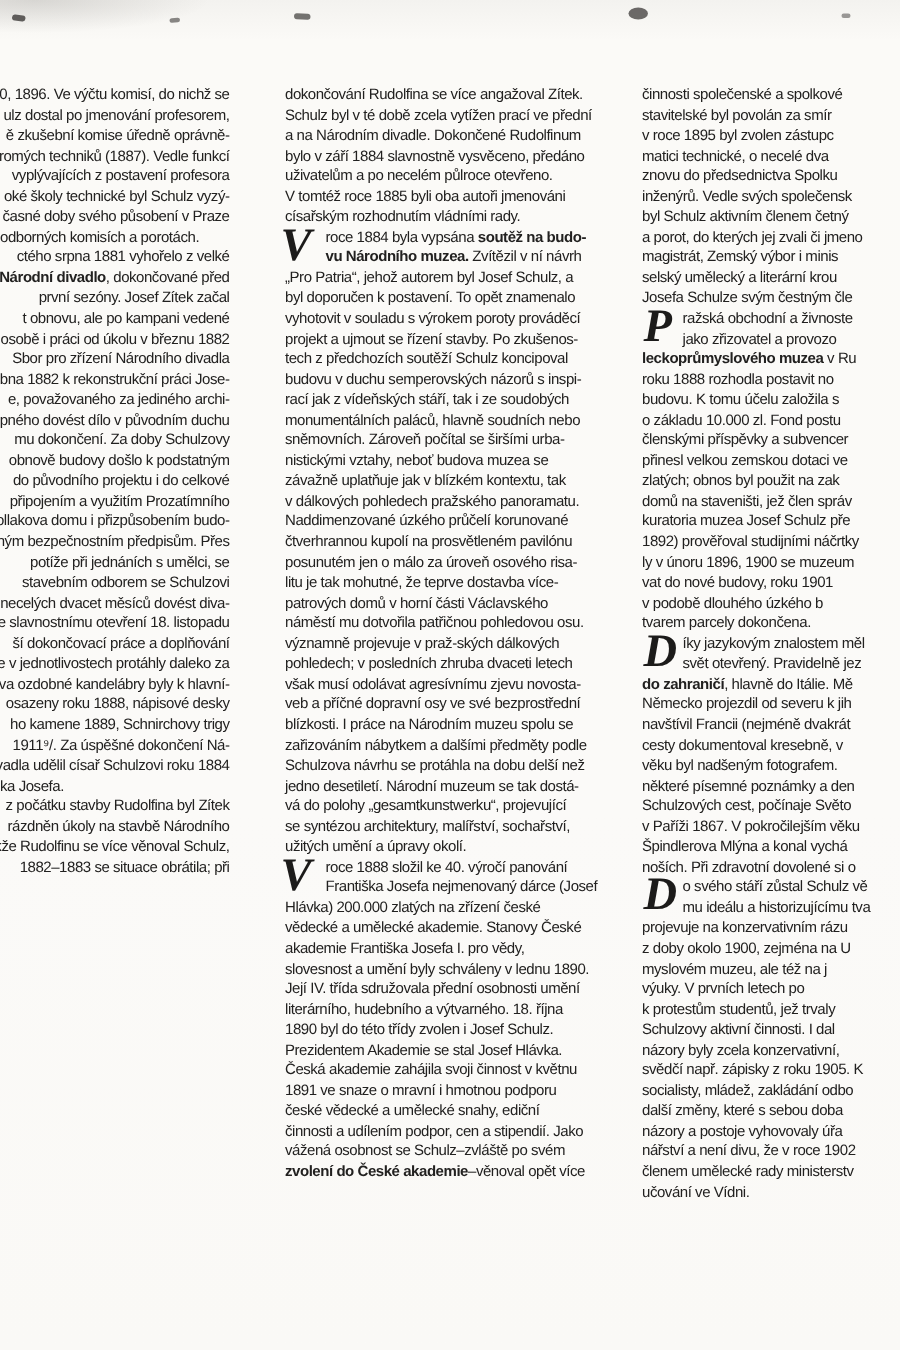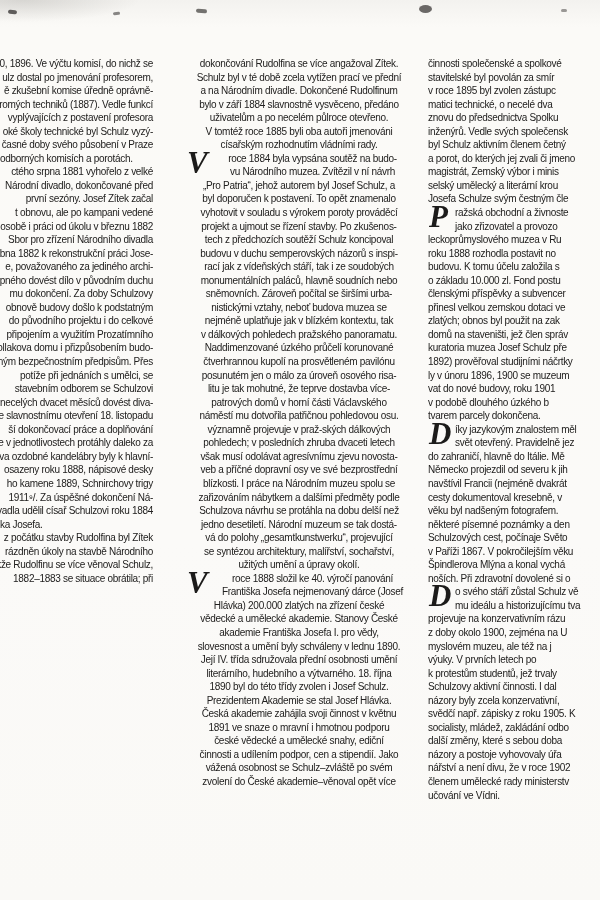--- a/index.html
+++ b/index.html
@@ -7,32 +7,32 @@
     position:relative;
     width:600px;height:900px;
     overflow:hidden;
     background:linear-gradient(180deg,#f3f2ef 0%, #fbfaf7 3%, #fbfaf8 60%, #faf9f6 100%);
     font-family:"Liberation Sans","DejaVu Sans",sans-serif;
     color:#222120;
     padding-left:28px;
   }
   .col{position:absolute;top:57px;}
   #col-left{left:-62px;width:215px;text-align:right;}
-  #col-middle{left:190px;width:218px;text-align:center;}
+  #col-middle{left:190px;width:218px;text-align:left;}
   #col-right{left:428px;width:235px;text-align:left;}
   .para{position:relative;margin:0;padding:0;}
   .line{
     height:13.55px;
     line-height:13.55px;
     font-size:10px;
     letter-spacing:-0.3px;
     white-space:pre;
     overflow:visible;
   }
-  .line b{font-weight:normal;}
+  .line b{font-weight:bold;}
   #col-left .line.end{text-align:left;padding-left:62px;}
   .cap{
     position:absolute;
     top:-3px;left:0;
     font-family:"Liberation Serif","DejaVu Serif",serif;
     font-style:italic;
     font-weight:600;
     font-size:31px;
     line-height:28px;
     color:#1c1b1a;
@@ -120,21 +120,21 @@
         <div class="line">„Pro Patria“, jehož autorem byl Josef Schulz, a</div>
         <div class="line">byl doporučen k postavení. To opět znamenalo</div>
         <div class="line">vyhotovit v souladu s výrokem poroty prováděcí</div>
         <div class="line">projekt a ujmout se řízení stavby. Po zkušenos-</div>
         <div class="line">tech z předchozích soutěží Schulz koncipoval</div>
         <div class="line">budovu v duchu semperovských názorů s inspi-</div>
         <div class="line">rací jak z vídeňských stáří, tak i ze soudobých</div>
         <div class="line">monumentálních paláců, hlavně soudních nebo</div>
         <div class="line">sněmovních. Zároveň počítal se širšími urba-</div>
         <div class="line">nistickými vztahy, neboť budova muzea se</div>
-        <div class="line">nejméně uplatňuje jak v blízkém kontextu, tak</div>
+        <div class="line">závažně uplatňuje jak v blízkém kontextu, tak</div>
         <div class="line">v dálkových pohledech pražského panoramatu.</div>
         <div class="line">Naddimenzované úzkého průčelí korunované</div>
         <div class="line">čtverhrannou kupolí na prosvětleném pavilónu</div>
         <div class="line">posunutém jen o málo za úroveň osového risa-</div>
         <div class="line">litu je tak mohutné, že teprve dostavba více-</div>
         <div class="line">patrových domů v horní části Václavského</div>
         <div class="line">náměstí mu dotvořila patřičnou pohledovou osu.</div>
         <div class="line">významně projevuje v praž-ských dálkových</div>
         <div class="line">pohledech; v posledních zhruba dvaceti letech</div>
         <div class="line">však musí odolávat agresívnímu zjevu novosta-</div>

